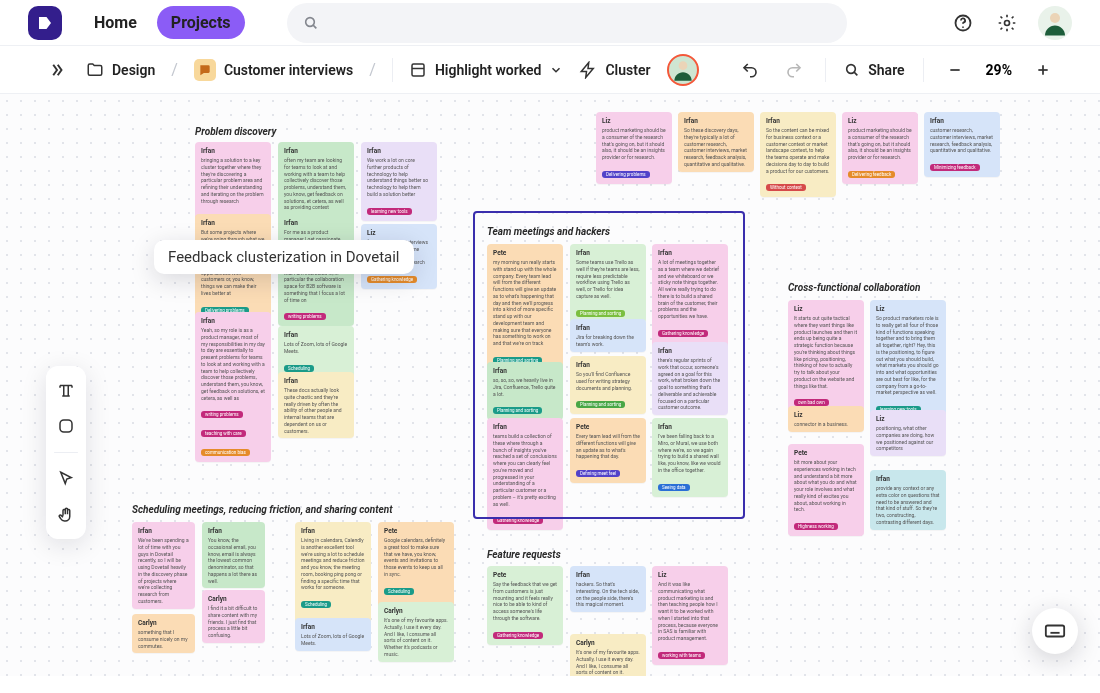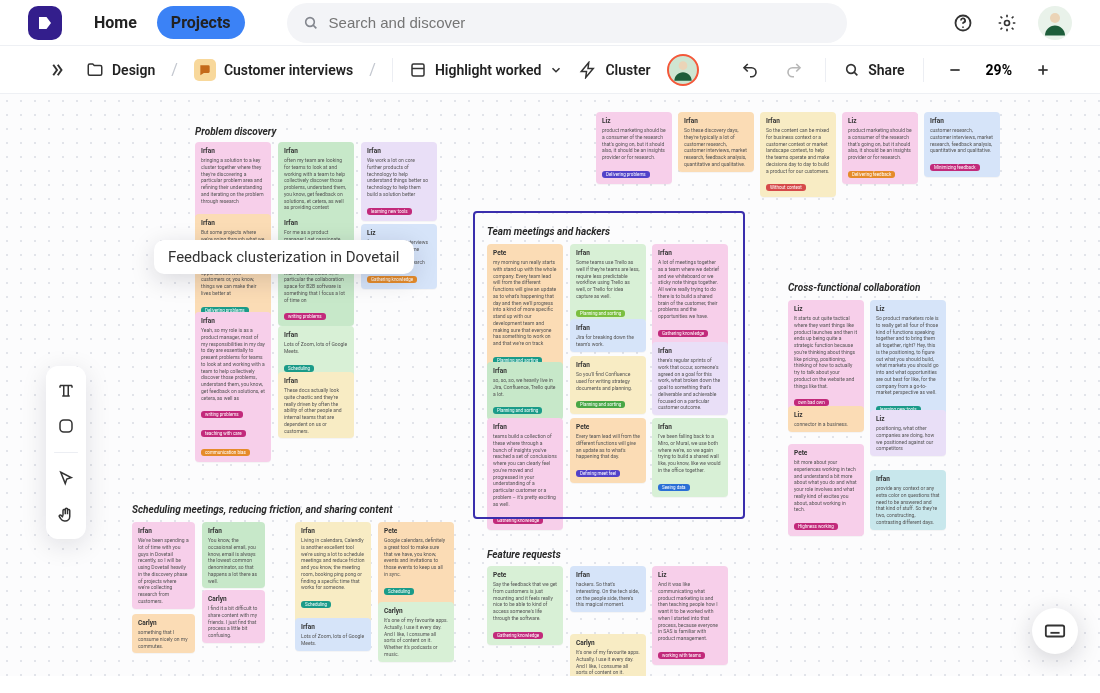--- a/index.html
+++ b/index.html
@@ -3,21 +3,21 @@
 <meta charset="utf-8">
 <style>
   * { box-sizing: border-box; margin: 0; padding: 0; }
   body { font-family: -apple-system, BlinkMacSystemFont, "Segoe UI", Roboto, sans-serif; background: #fff; width: 1100px; height: 693px; overflow: hidden; position: relative; }
 
   
   .topnav { display:flex; align-items:center; height:46px; padding:0 28px; gap:18px; border-bottom:1px solid #eef0f4; }
   .logo { width:34px; height:34px; background:#331E8C; border-radius:10px; display:flex; align-items:center; justify-content:center; color:#fff; font-weight:700; }
   .nav-links { display:flex; align-items:center; gap:6px; }
   .nav-link { font-size:16px; font-weight:700; color:#222; padding:7px 14px; border-radius:18px; cursor:pointer; }
-  .nav-link.active { background:#3b82f6; }
+  .nav-link.active { background:#8b5cf6; }
   .search-wrap { flex:1; margin-left:24px; }
   .search { display:flex; align-items:center; gap:10px; background:#F3F4F7; height:40px; border-radius:20px; padding:0 16px; width:560px; }
   .search input { border:none; background:transparent; outline:none; font-size:15px; color:#6d7280; width:100%; }
   .topnav-right { display:flex; align-items:center; gap:18px; margin-left:auto; }
   .icon-btn { width:26px; height:26px; display:flex; align-items:center; justify-content:center; color:#555; cursor:pointer; }
   .avatar { width:34px; height:34px; border-radius:50%; background:#E9F2EA; display:flex; align-items:center; justify-content:center; overflow:hidden; }
 
   
   .crumb-bar { display:flex; align-items:center; height:48px; padding:0 44px; gap:16px; border-bottom:1px solid #eef0f4; }
   .crumb { display:flex; align-items:center; gap:8px; font-size:14px; font-weight:600; color:#222; }
@@ -90,21 +90,20 @@
     <div class="nav-link active">Projects</div>
   </div>
   <div class="search-wrap">
     <div class="search">
       <span>
         <svg width="16" height="16" viewBox="0 0 24 24" fill="none" stroke="#84878f" stroke-width="2.4">
             <circle cx="10.5" cy="10.5" r="6.5"></circle>
             <line x1="20" y1="20" x2="15.2" y2="15.2"></line>
           </svg>
       </span>
-      <input placeholder="Search and discover" style="">
     </div>
   </div>
   <div class="topnav-right">
     <div class="icon-btn">
       <svg width="20" height="20" viewBox="0 0 24 24" fill="none" stroke="#333" stroke-width="2.2">
           <circle cx="12" cy="12" r="9"></circle>
           <path d="M9.5 9a2.5 2.5 0 1 1 3.5 2.3c-.9.4-1 1-1 1.7"></path>
           <circle cx="12" cy="17" r="1" fill="#333" stroke="none"></circle>
         </svg>
     </div>

